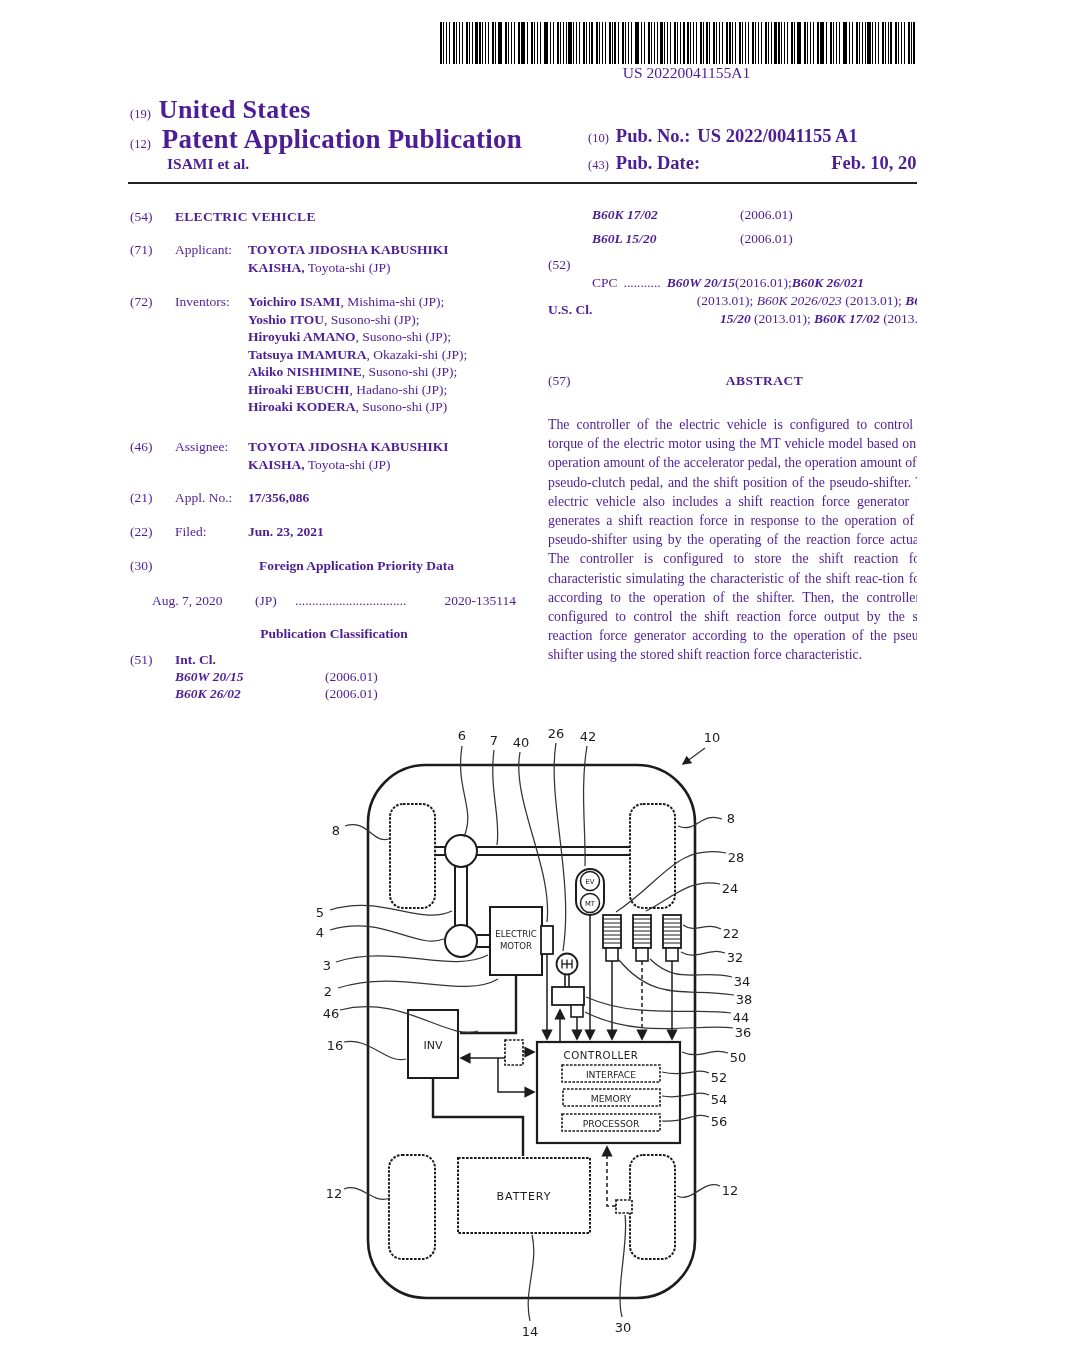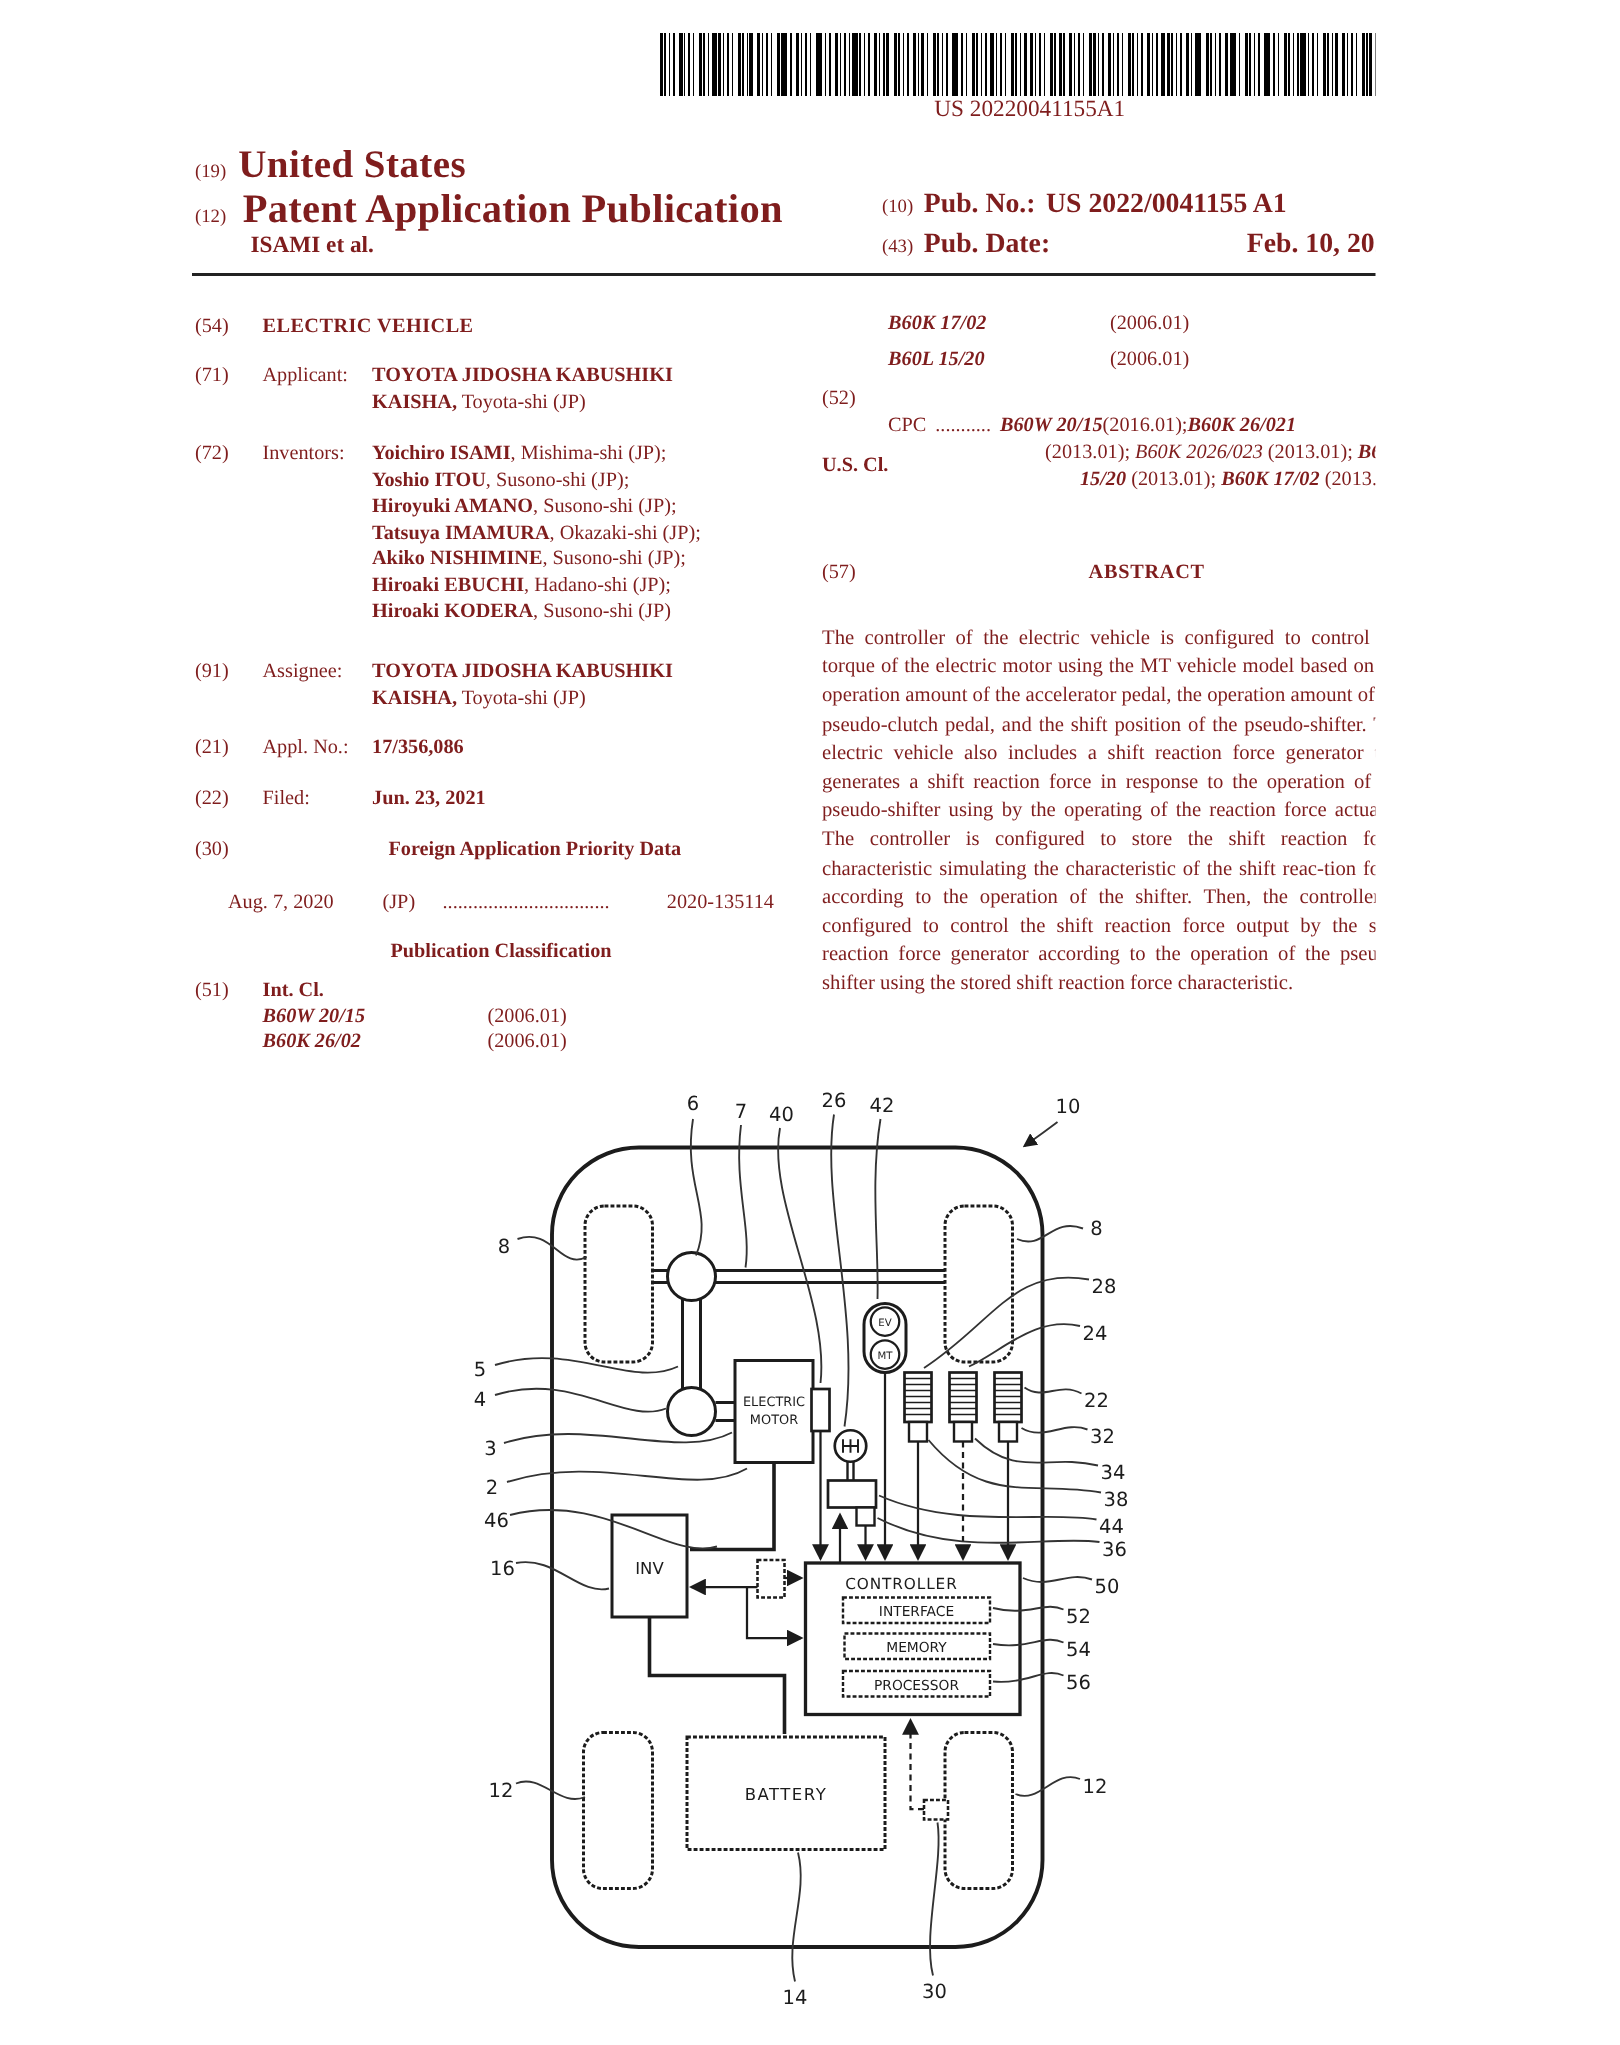--- a/index.html
+++ b/index.html
@@ -1,17 +1,17 @@
 <!DOCTYPE html>
 <html><head>
 <meta charset="utf-8">
 <style>
   html,body{margin:0;padding:0;background:#ffffff;}
   .page{position:relative;width:917px;height:1363px;background:#fff;overflow:hidden;
-        font-family:"Liberation Serif",serif;color:#7f1d1d;}
+        font-family:"Liberation Serif",serif;color:#4c1d95;}
   .abs{position:absolute;}
   .code{font-size:12.5px;}
   .big{font-weight:bold;font-size:26px;letter-spacing:.3px;}
   .big2{font-weight:bold;font-size:27px;letter-spacing:.2px;}
   .party{font-weight:bold;font-size:15.5px;}
   .publine{font-weight:bold;font-size:18.5px;}
   .rule{position:absolute;background:#222;}
   .row{position:absolute;display:flex;font-size:13.5px;line-height:17.5px;}
   .c1{width:45px;flex:0 0 45px;}
   .c2{width:73px;flex:0 0 73px;}
@@ -81,21 +81,21 @@
       <div><b class="nm">Yoshio ITOU</b><span>, Susono-shi (JP);</span></div>
       <div><b class="nm">Hiroyuki AMANO</b><span>, Susono-shi (JP);</span></div>
       <div><b class="nm">Tatsuya IMAMURA</b><span>, Okazaki-shi (JP);</span></div>
       <div><b class="nm">Akiko NISHIMINE</b><span>, Susono-shi (JP);</span></div>
       <div><b class="nm">Hiroaki EBUCHI</b><span>, Hadano-shi (JP);</span></div>
       <div><b class="nm">Hiroaki KODERA</b><span>, Susono-shi (JP)</span></div>
     </span>
   </div>
 
   <div class="row" style="left:130px;top:438px;width:408px;">
-    <span class="c1">(91)</span>
+    <span class="c1">(46)</span>
     <span class="c2">Assignee:</span>
     <span class="val val-narrow"><b class="nm">TOYOTA JIDOSHA KABUSHIKI KAISHA,</b><span> Toyota-shi (JP)</span></span>
   </div>
 
   <div class="row" style="left:130px;top:489px;width:408px;">
     <span class="c1">(21)</span>
     <span class="c2">Appl. No.:</span>
     <span style="font-weight:bold;">17/356,086</span>
   </div>
 

